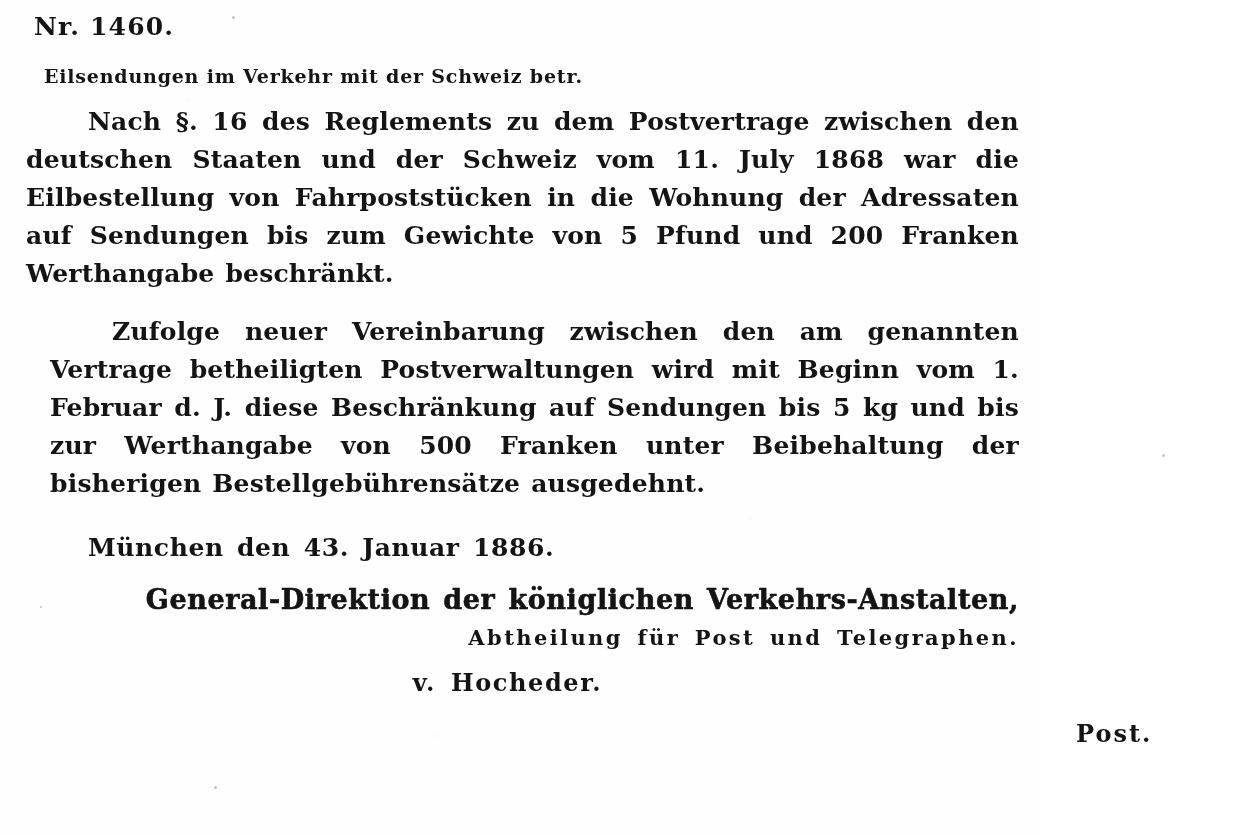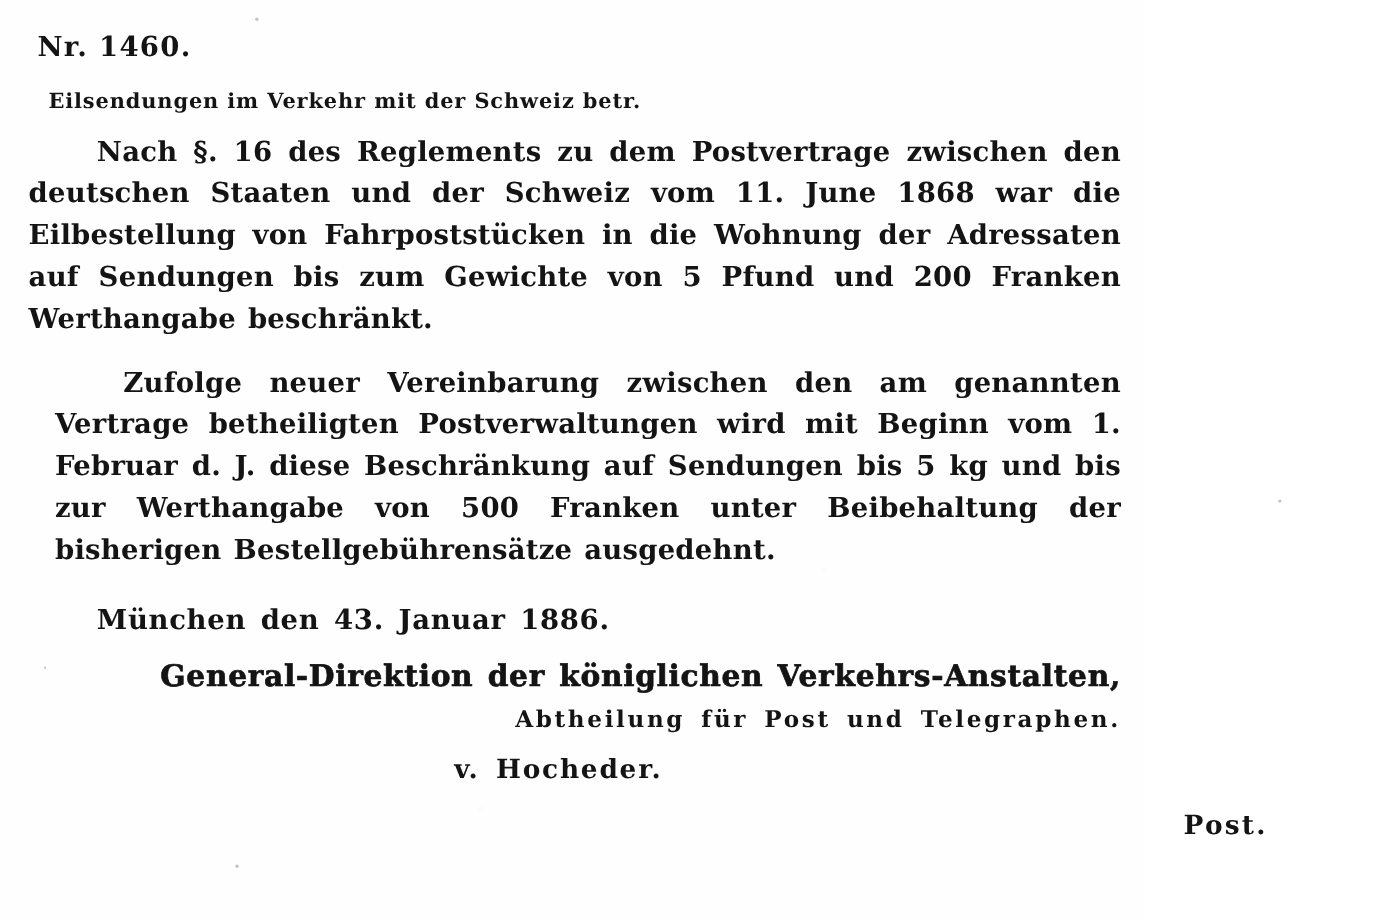--- a/index.html
+++ b/index.html
@@ -12,21 +12,21 @@
     height: 836px;
     overflow: hidden;
     font-family: "DejaVu Serif", serif;
     color: #141414;
   }
   .page {
     position: relative;
     width: 1041px;
     height: 836px;
     box-sizing: border-box;
-    padding: 22px 22px 0 26px;
+    padding: 6px 22px 0 26px;
     
     background:
       radial-gradient(circle at 18% 12%, rgba(0,0,0,0.013) 0 2px, rgba(0,0,0,0) 3px),
       radial-gradient(circle at 72% 62%, rgba(0,0,0,0.012) 0 2px, rgba(0,0,0,0) 3px),
       radial-gradient(circle at 42% 88%, rgba(0,0,0,0.012) 0 2px, rgba(0,0,0,0) 3px),
       #fefefe;
   }
   
   .frak {
     font-family: "DejaVu Serif", serif;
@@ -114,21 +114,21 @@
 </style>
 </head>
 <body>
 
 <div class="page">
 
   <div class="frak doc-number">Nr. 1460.</div>
 
   <div class="frak subject">Eilsendungen im Verkehr mit der Schweiz betr.</div>
 
-  <div class="frak para indent">Nach §. 16 des Reglements zu dem Postvertrage zwischen den deutschen Staaten und der Schweiz vom 11. June 1868 war die Eilbestellung von Fahrpoststücken in die Wohnung der Adressaten auf Sendungen bis zum Gewichte von 5 Pfund und 200 Franken Werthangabe beschränkt.</div>
+  <div class="frak para indent">Nach §. 16 des Reglements zu dem Postvertrage zwischen den deutschen Staaten und der Schweiz vom 11. July 1868 war die Eilbestellung von Fahrpoststücken in die Wohnung der Adressaten auf Sendungen bis zum Gewichte von 5 Pfund und 200 Franken Werthangabe beschränkt.</div>
 
   <div class="frak para indent para-2">Zufolge neuer Vereinbarung zwischen den am genannten Vertrage betheiligten Postverwaltungen wird mit Beginn vom 1. Februar d. J. diese Beschränkung auf Sendungen bis 5 kg und bis zur Werthangabe von 500 Franken unter Beibehaltung der bisherigen Bestellgebührensätze ausgedehnt.</div>
 
   <div class="frak place-date">München den 43. Januar 1886.</div>
 
   <div class="frak authority">General-Direktion der königlichen Verkehrs-Anstalten,</div>
 
   <div class="frak department">Abtheilung für Post und Telegraphen.</div>
 
   <div class="frak sign1">v. Hocheder.</div>

